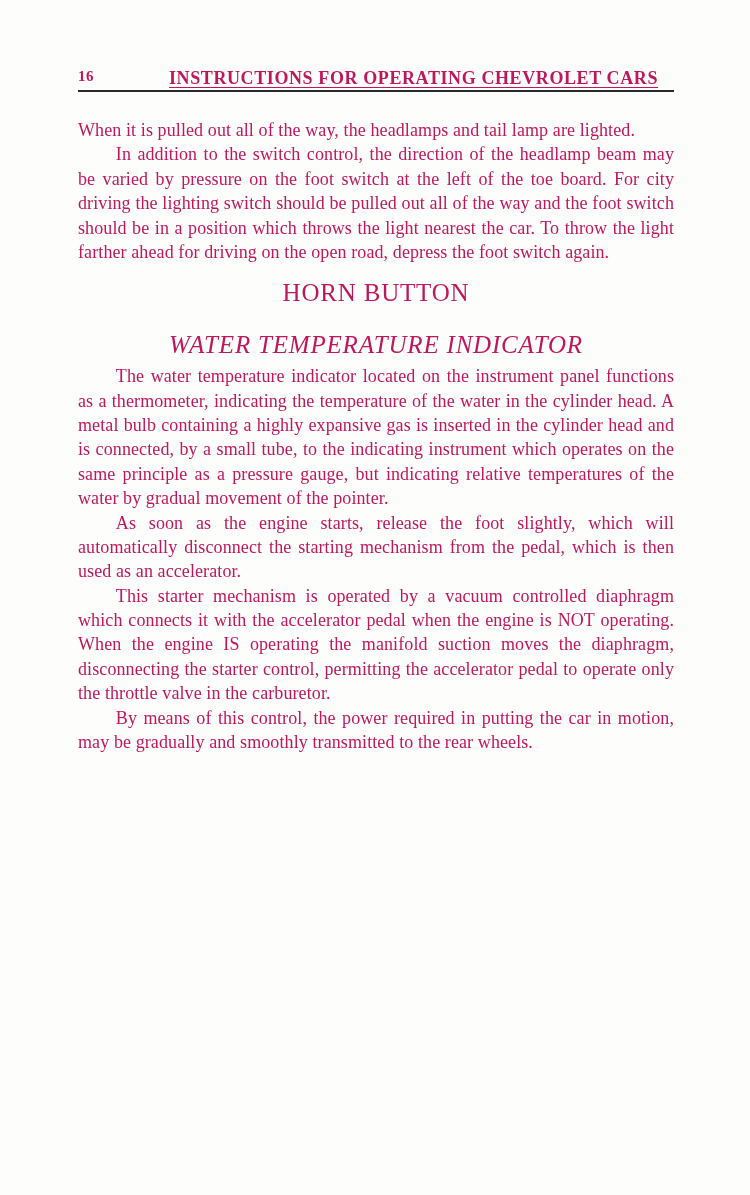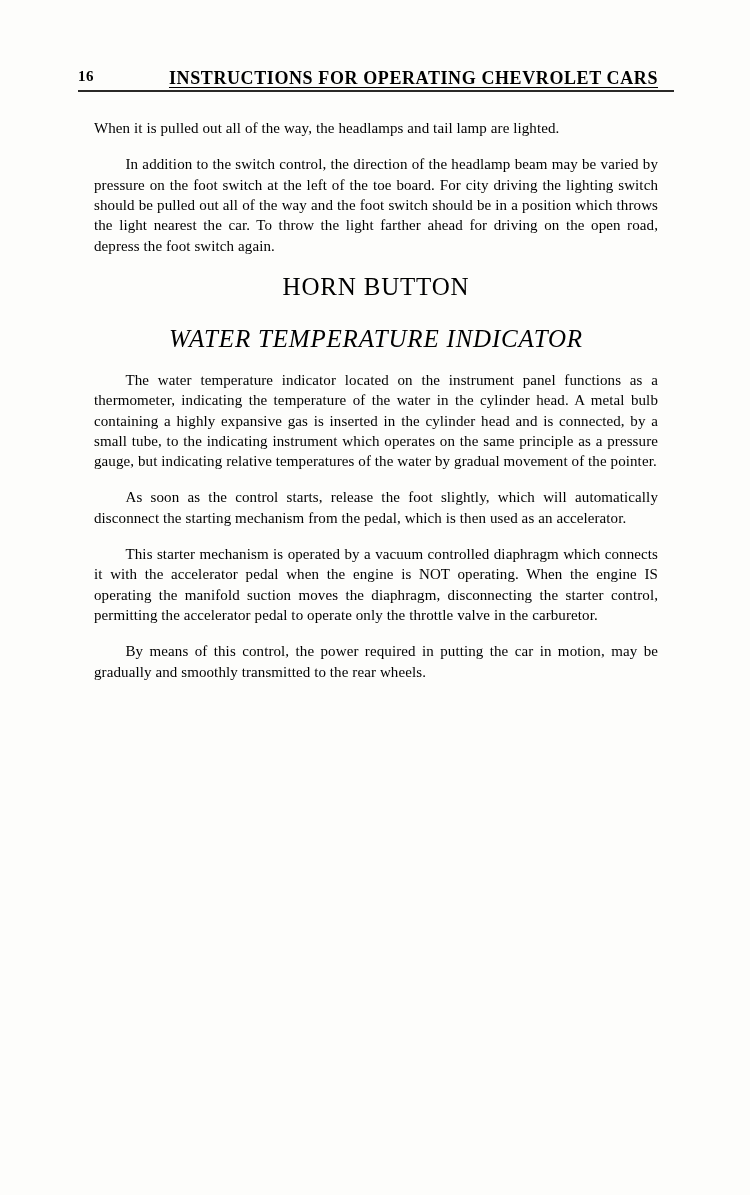--- a/index.html
+++ b/index.html
@@ -7,21 +7,21 @@
     padding: 0;
     background: #e9e7e2;
     font-family: "Liberation Serif", "DejaVu Serif", serif;
   }
   .page {
     position: relative;
     width: 750px;
     height: 1195px;
     margin: 0 auto;
     background: #fdfdfb;
-    color: #000000;
+    color: #be185d;
     box-sizing: border-box;
     padding: 68px 76px 6px 78px;
     overflow: hidden;
   }
   .running-header {
     position: relative;
     display: flex;
     align-items: baseline;
     border-bottom: 2px solid #2a2927;
     padding-bottom: 5px;
@@ -38,22 +38,22 @@
     right: 16px;
     text-align: right;
     font-size: 18px;
     font-weight: bold;
     letter-spacing: 0.6px;
     text-decoration: underline;
     text-underline-offset: 3px;
     text-decoration-thickness: 1px;
   }
   .body-text p {
-    margin: 16px;
-    font-size: 15px;
+    margin: 0;
+    font-size: 18px;
     line-height: 1.355;
     text-align: justify;
     letter-spacing: 0.1px;
   }
   .body-text p.indent {
     text-indent: 2.1em;
   }
   h2.section-heading {
     margin: 14px 0 4px 0;
     font-size: 25px;
@@ -87,21 +87,21 @@
 
     <h2 class="section-heading heading-tight">HORN BUTTON</h2>
 
 
     <h2 class="section-heading heading-roomy">WATER TEMPERATURE INDICATOR</h2>
 
     <p class="indent">The water temperature indicator located on the instrument panel functions as a thermometer, indicating the temperature of the water in the cylinder head.  A metal bulb containing a highly expansive gas is inserted in the cylinder head and is connected, by a small tube, to the indicating instrument which operates on the same principle as a pressure gauge, but indicating relative temperatures of the water by gradual movement of the pointer.</p>
 
 
 
-    <p class="indent">As soon as the control starts, release the foot slightly, which will automatically disconnect the starting mechanism from the pedal, which is then used as an accelerator.</p>
+    <p class="indent">As soon as the engine starts, release the foot slightly, which will automatically disconnect the starting mechanism from the pedal, which is then used as an accelerator.</p>
 
     <p class="indent">This starter mechanism is operated by a vacuum controlled diaphragm which connects it with the accelerator pedal when the engine is NOT operating.  When the engine IS operating the manifold suction moves the diaphragm, disconnecting the starter control, permitting the accelerator pedal to operate only the throttle valve in the carburetor.</p>
 
 
     <p class="indent">By means of this control, the power required in putting the car in motion, may be gradually and smoothly transmitted to the rear wheels.</p>
 
   </div>
 
 </div>
 

